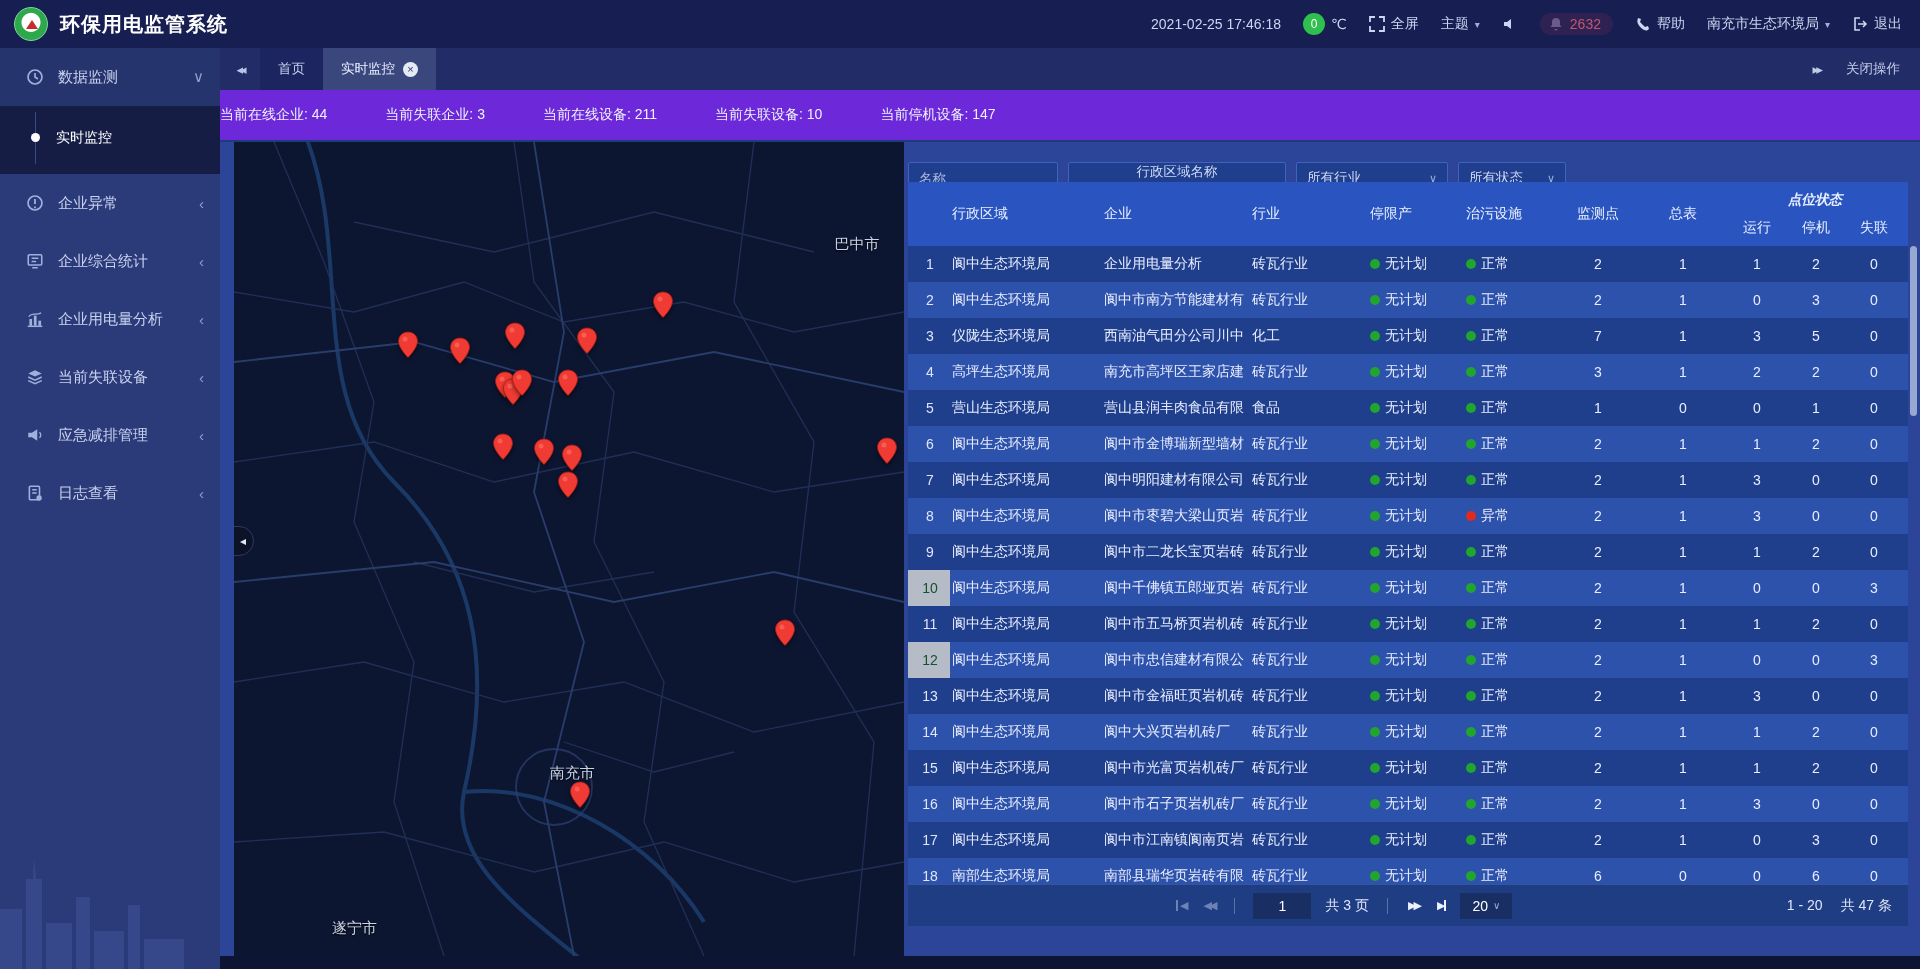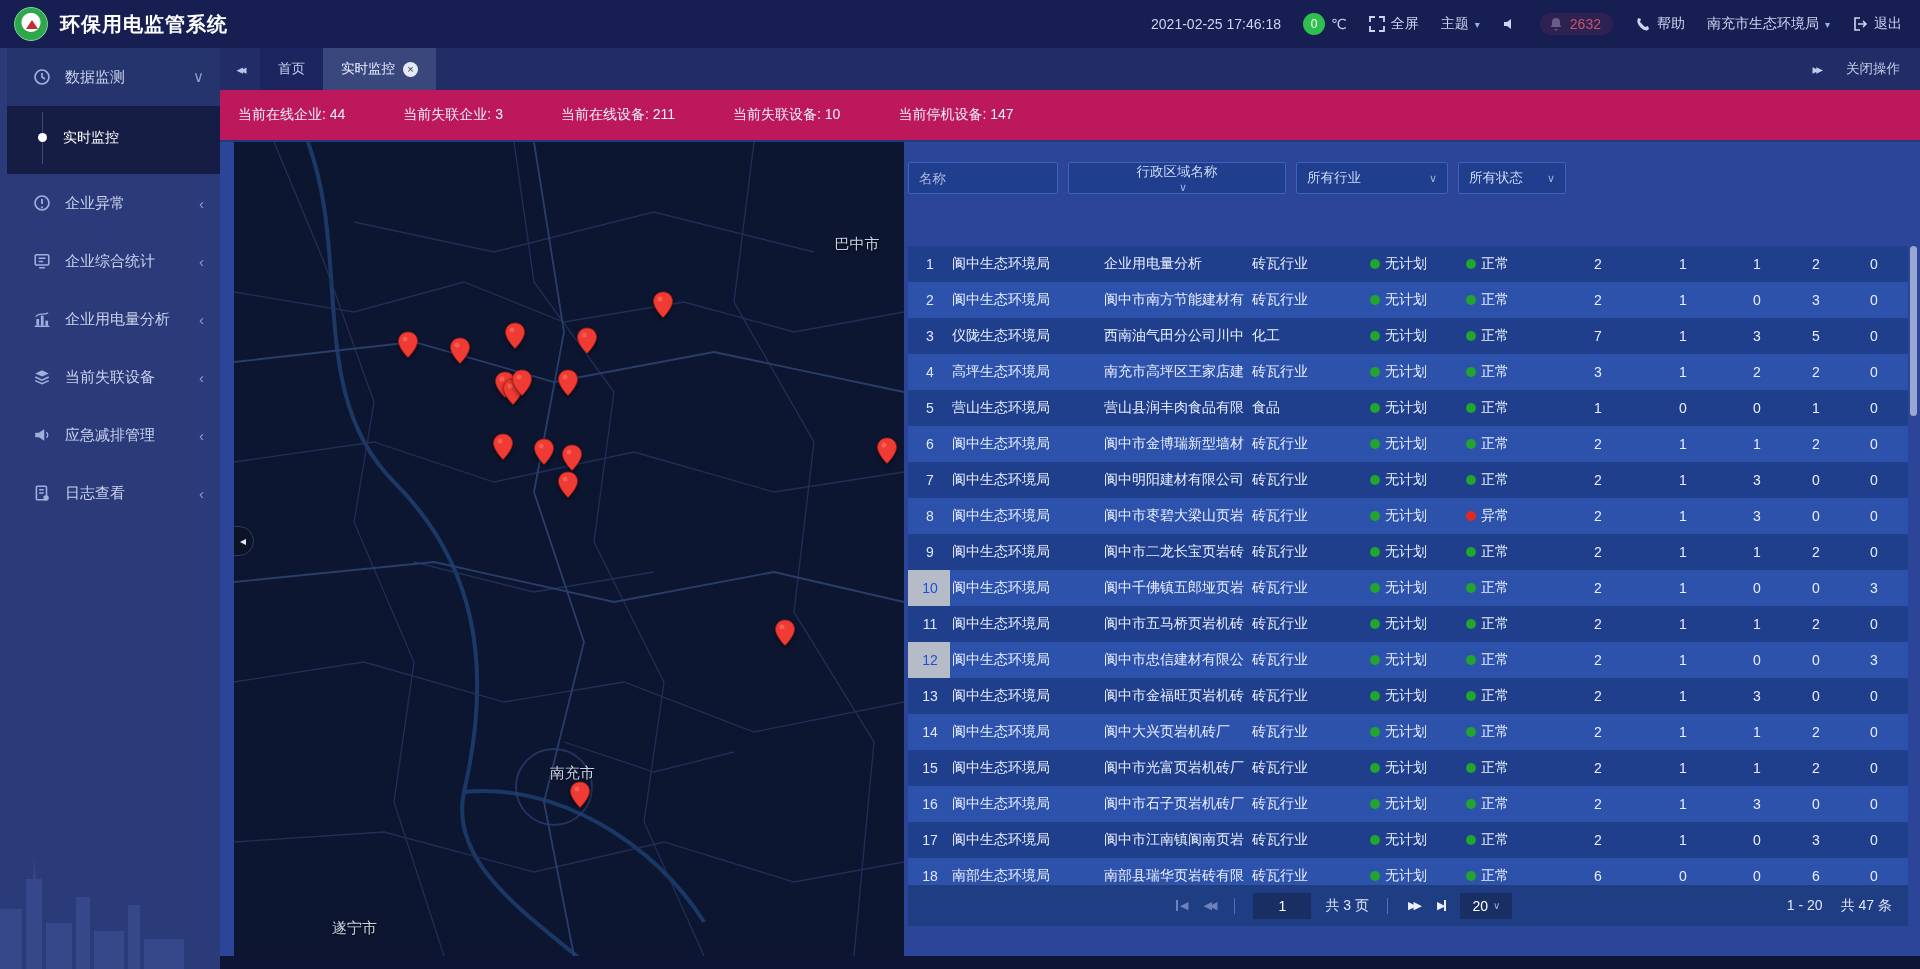--- a/index.html
+++ b/index.html
@@ -15,21 +15,21 @@
   .header-right { margin-left:auto; display:flex; align-items:center; gap:22px; padding-right:18px; font-size:14px; color:#ccd5f2; }
   .header-item { display:flex; align-items:center; gap:6px; cursor:pointer; white-space:nowrap; }
   .temp-badge { width:22px; height:22px; border-radius:50%; background:#2fbf4f; color:#fff; font-size:12px; display:flex; align-items:center; justify-content:center; }
   .caret { font-size:10px; color:#9fb0dd; }
   .notif-pill { display:flex; align-items:center; gap:6px; background:#45265280; border-radius:12px; padding:3px 12px 3px 8px; color:#c2566e; }
   .notif-pill .ic { color:#6b5a8a; }
   .hic { width:16px; height:16px; display:inline-block; color:#ccd5f2; }
   .hic svg { width:100%; height:100%; display:block; }
 
   
-  .sidebar { position:absolute; left:0; top:48px; width:220px; height:921px; background:#2b3a79; z-index:20; overflow:hidden;padding-left:7px; }
+  .sidebar { position:absolute; left:0; top:48px; width:220px; height:921px; background:#2b3a79; z-index:20; overflow:hidden; }
   .side-item { position:relative; height:58px; display:flex; align-items:center; padding:0 16px 0 26px; color:#c9d2ef; font-size:15px; cursor:pointer; }
   .side-item .sic { width:18px; height:18px; margin-right:14px; color:#9fb0dd; flex:0 0 auto; }
   .side-item .sic svg { width:100%; height:100%; display:block; }
   .side-item .chev { margin-left:auto; font-size:15px; color:#8fa0cc; }
   .side-item.expanded { background:#26346e; }
   .submenu { background:#151d45; padding:6px 0 10px 0; position:relative; }
   .sub-item { position:relative; height:52px; display:flex; align-items:center; padding-left:56px; color:#aab5da; font-size:14px; cursor:pointer; }
   .sub-item::before { content:""; position:absolute; left:35px; top:0; bottom:0; width:1px; background:#3a4a86; }
   .sub-item::after { content:""; position:absolute; left:31px; top:50%; margin-top:-5px; width:9px; height:9px; border-radius:50%; background:#8e9cc8; }
   .sub-item.active { color:#ffffff; }
@@ -42,21 +42,21 @@
   
   .tabbar { position:absolute; left:0; top:0; width:1700px; height:42px; background:#222c66; display:flex; align-items:stretch; }
   .tab-scroll { width:40px; display:flex; align-items:center; justify-content:center; color:#b9c4e6; font-size:13px; letter-spacing:-3px; cursor:pointer; }
   .tab { display:flex; align-items:center; gap:8px; padding:0 18px; font-size:13.5px; color:#c6cfec; background:#1c2560; cursor:pointer; }
   .tab.active { background:#3a477c; color:#e8edff; }
   .tab-close { width:15px; height:15px; border-radius:50%; background:#e6eaf5; color:#2a3568; font-size:11px; line-height:15px; text-align:center; }
   .tabbar-right { margin-left:auto; display:flex; align-items:center; gap:26px; padding-right:20px; color:#c2cbe6; font-size:13.5px; }
   .ff { letter-spacing:-3px; cursor:pointer; }
 
   
-  .statsbar { position:absolute; left:0; top:42px; width:1700px; height:52px; background:#be185d; border-bottom:2px solid #203a7e; display:flex; align-items:center; padding-left:18px; }
+  .statsbar { position:absolute; left:0; top:42px; width:1700px; height:52px; background:#6d28d9; border-bottom:2px solid #203a7e; display:flex; align-items:center; }
   .stat { margin-right:58px; font-size:14px; color:#eef2ff; white-space:nowrap; }
 
   
   .map-panel { position:absolute; left:14px; top:94px; width:670px; height:814px; background:#0d1631; overflow:hidden; }
   .map-roads { position:absolute; inset:0; }
   .map-label { position:absolute; transform:translate(-50%,-50%); color:#c9d4e8; font-size:15px; text-shadow:0 1px 2px #000; white-space:nowrap; }
   .pin { position:absolute; width:22px; height:28px; transform:translate(-50%,-100%); }
   .pin svg { width:100%; height:100%; display:block; filter:drop-shadow(0 2px 2px rgba(0,0,0,.5)); }
   .collapse-handle { position:absolute; left:-2px; top:384px; width:22px; height:30px; background:#0c1326; border:1px solid #2a3a66; border-radius:0 15px 15px 0; display:flex; align-items:center; justify-content:center; color:#dfe6fa; font-size:12px; cursor:pointer; z-index:5; }
 
@@ -82,21 +82,21 @@
   .thead.grid-cols { align-items:stretch; height:64px; }
   .thead .th { height:64px; }
 
   .tbody { position:absolute; left:0; top:104px; width:1000px; height:638px; overflow:hidden; }
   .trow { height:36px; font-size:14px; color:#e9eeff; align-items:center; }
   .trow:nth-child(odd) { background:#1f3f8d; }
   .trow:nth-child(even) { background:#2d52ab; }
   .td { white-space:nowrap; overflow:hidden; padding-left:2px; height:36px; display:flex; align-items:center; }
   .td.center { justify-content:center; padding-left:0; }
   .td.idx { justify-content:center; color:#dfe6fa; }
-  .td.idx.gray { background:#b5bcc8; color:#1d4ed8;text-align:center; }
+  .td.idx.gray { background:#b5bcc8; color:#14532d;text-align:center; }
   .dot { width:10px; height:10px; border-radius:50%; display:inline-block; margin-right:5px; flex:0 0 auto; }
   .vscroll { position:absolute; right:-9px; top:104px; width:7px; height:638px; }
   .vscroll .thumb { position:absolute; top:0; width:7px; height:170px; border-radius:4px; background:#97a8d2; }
 
   
   .pagination { position:absolute; left:0; top:742px; width:1000px; height:42px; background:#1f3d82; border-top:1px solid #34549e; display:flex; align-items:center; font-size:14px; color:#dfe6fa; }
   .pg-group { display:flex; align-items:center; gap:14px; margin-left:268px; }
   .pg-btn { display:flex; align-items:center; cursor:pointer; font-size:11px; }
   .pg-btn.disabled { color:#6f82b8; } .pg-btn.enabled { color:#eef2ff; }
   .pg-btn .bar { width:2px; height:11px; background:currentColor; }
@@ -437,20 +437,38 @@
         <div class="f-select f-industry">
           <span>所有行业</span>
             <span class="caret">∨</span>
         </div>
         <div class="f-select f-status">
           <span>所有状态</span>
             <span class="caret">∨</span>
         </div>
       </div>
 
+      <div class="thead grid-cols">
+        <div class="th center"></div>
+        <div class="th">行政区域</div>
+        <div class="th">企业</div>
+        <div class="th">行业</div>
+        <div class="th">停限产</div>
+        <div class="th">治污设施</div>
+        <div class="th center">监测点</div>
+        <div class="th center">总表</div>
+        <div class="th-group">
+          <div class="th-group-title">点位状态</div>
+          <div class="th-subs">
+            <div>运行</div>
+            <div>停机</div>
+            <div>失联</div>
+          </div>
+        </div>
+      </div>
 
       <div class="tbody" id="tbody">
           <div class="trow grid-cols">
             <div class="td idx">1</div>
             <div class="td">阆中生态环境局</div>
             <div class="td">企业用电量分析</div>
             <div class="td">砖瓦行业</div>
             <div class="td">
               <span class="dot" style="background:#21a52e"></span>
               <span>无计划</span>

